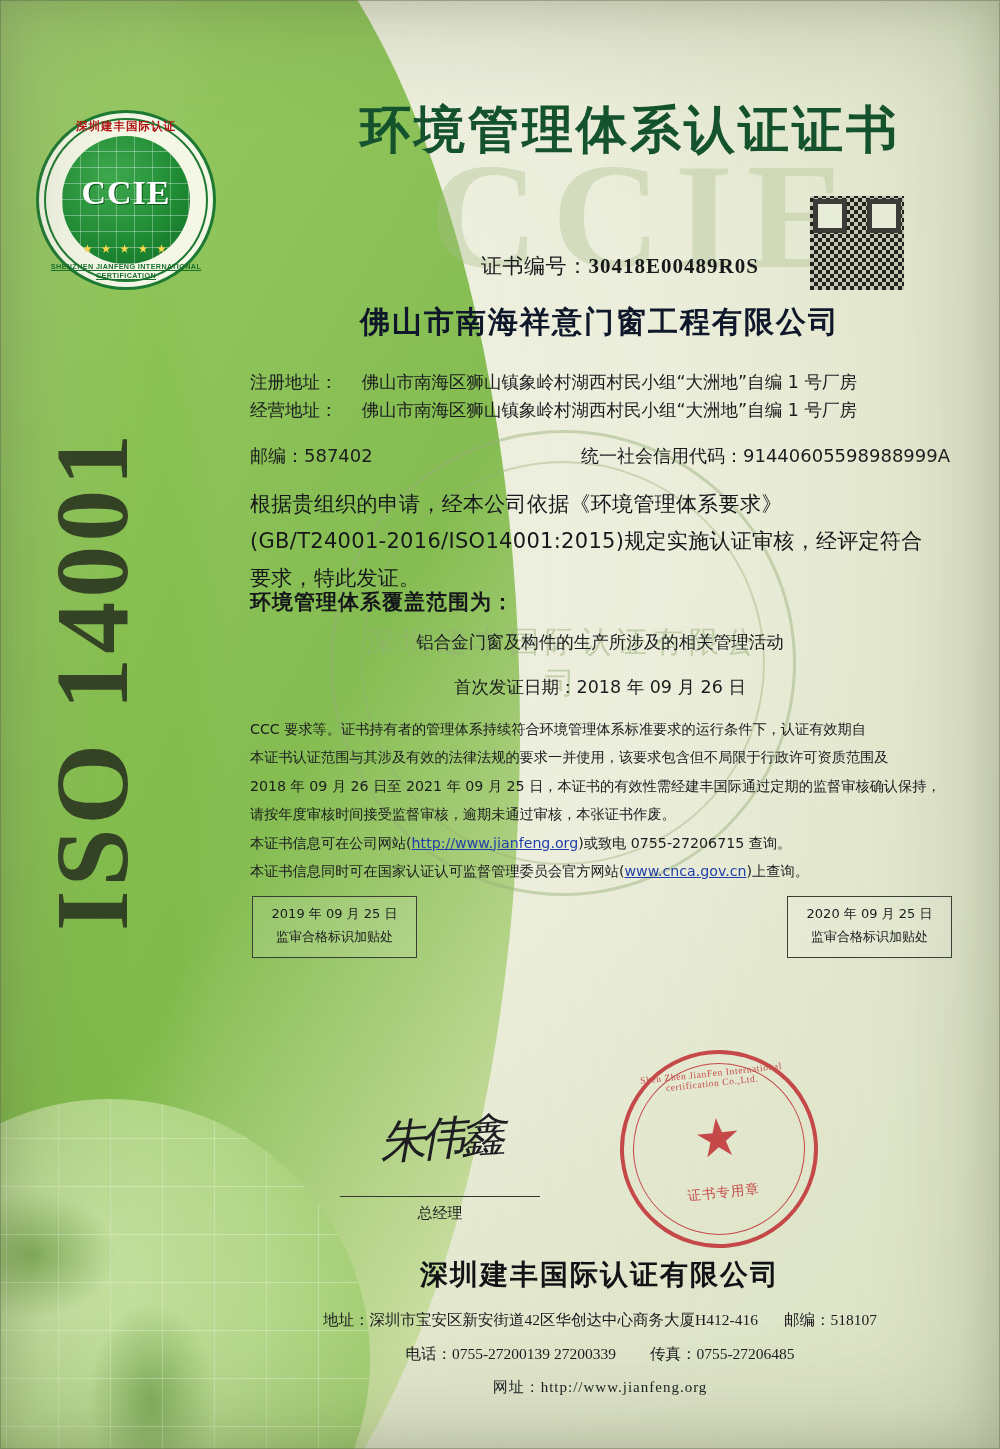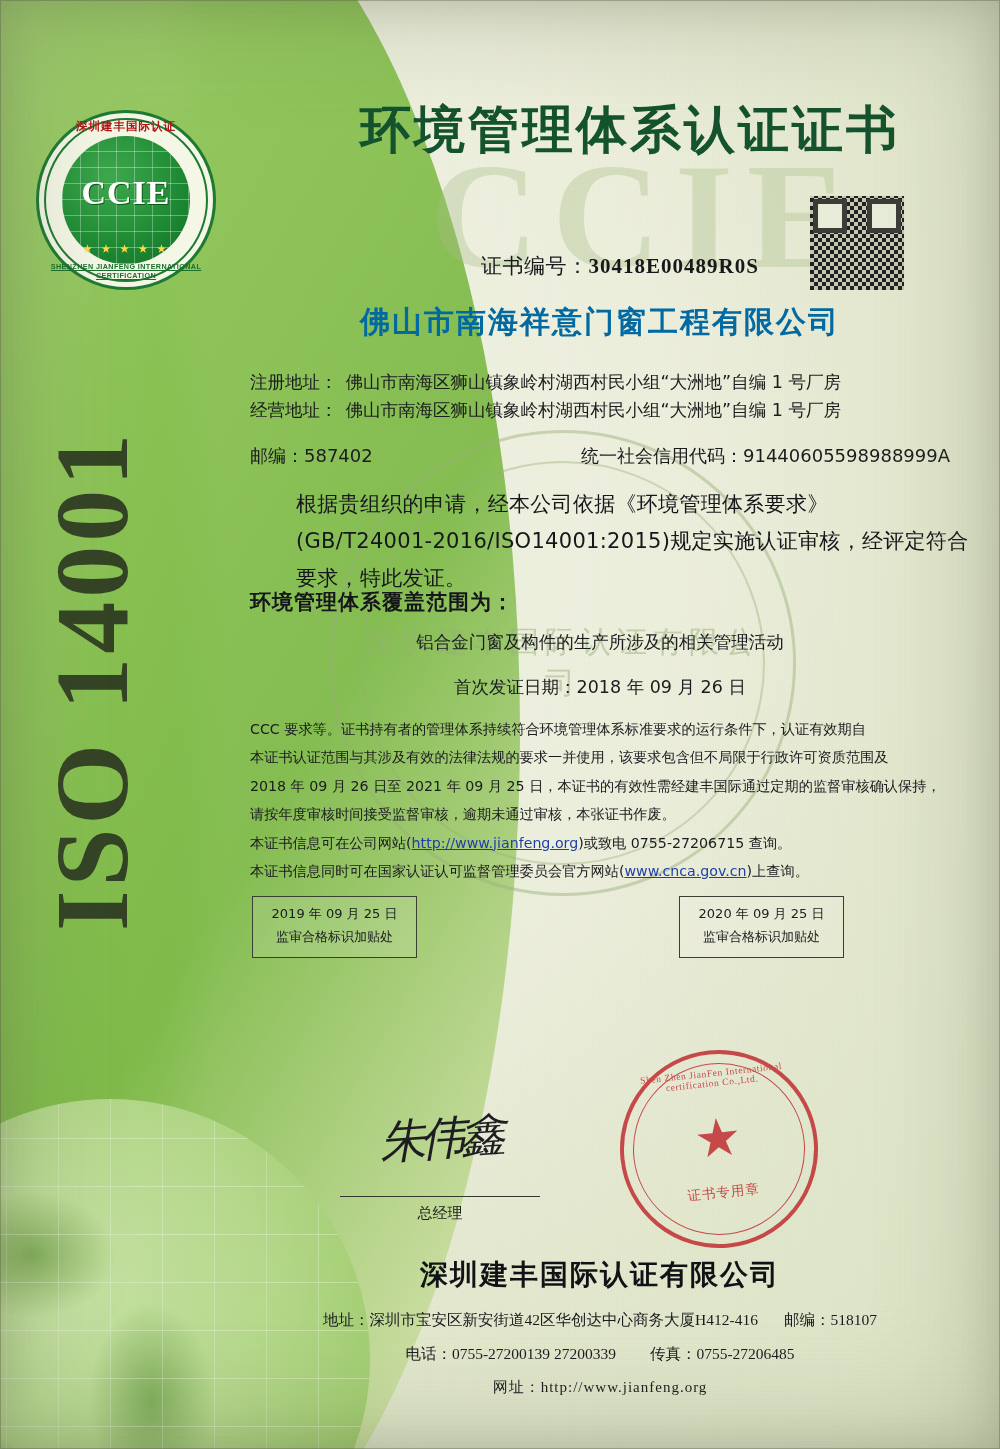--- a/index.html
+++ b/index.html
@@ -263,33 +263,33 @@
 
   .company {
     position: absolute;
     left: 240px; top: 302px;
     width: 720px;
     text-align: center;
     font-family: "DejaVu Sans", sans-serif;
     font-weight: 700;
     font-size: 30px;
     letter-spacing: 2px;
-    color: #0369a1;
+    color: #0f172a;
   }
 
   .addr-block {
     position: absolute;
     left: 250px; top: 368px;
     width: 700px;
     font-family: "DejaVu Sans", sans-serif;
     font-size: 17.5px;
     color: #1a1c1e;
     line-height: 1.62;
   }
-  .addr-row { display: flex; gap: 8px; }
+  .addr-row { display: flex; gap: 24px; }
   .addr-label { white-space: nowrap; }
   .meta-row {
     position: absolute;
     left: 250px; top: 444px;
     width: 700px;
     display: flex;
     justify-content: space-between;
     font-family: "DejaVu Sans", sans-serif;
     font-size: 18px;
     color: #1a1c1e;
@@ -298,21 +298,20 @@
 
   .statement {
     position: absolute;
     left: 250px; top: 486px;
     width: 700px;
     font-family: "DejaVu Sans", sans-serif;
     font-size: 21px;
     line-height: 1.75;
     color: #15171a;
     letter-spacing: .3px;
-    margin-left: 46px;
   }
 
   .scope-title {
     position: absolute;
     left: 250px; top: 588px;
     width: 700px;
     text-align: left;
     font-family: "DejaVu Sans", sans-serif;
     font-weight: 700;
     font-size: 21px;
@@ -345,21 +344,21 @@
     font-family: "DejaVu Sans", sans-serif;
     font-size: 14.2px;
     line-height: 2.0;
     color: #1a1c1e;
   }
   .fineprint .link { color: #1f3fa8; text-decoration: underline; }
 
   .stamp-boxes {
     position: absolute;
     left: 252px; top: 896px;
-    width: 592px;
+    width: 700px;
     display: flex;
     justify-content: space-between;
   }
   .stamp-box {
     width: 155px;
     border: 1px solid #3a3f34;
     padding: 6px 4px 8px;
     text-align: center;
     font-family: "DejaVu Sans", sans-serif;
     font-size: 13px;

